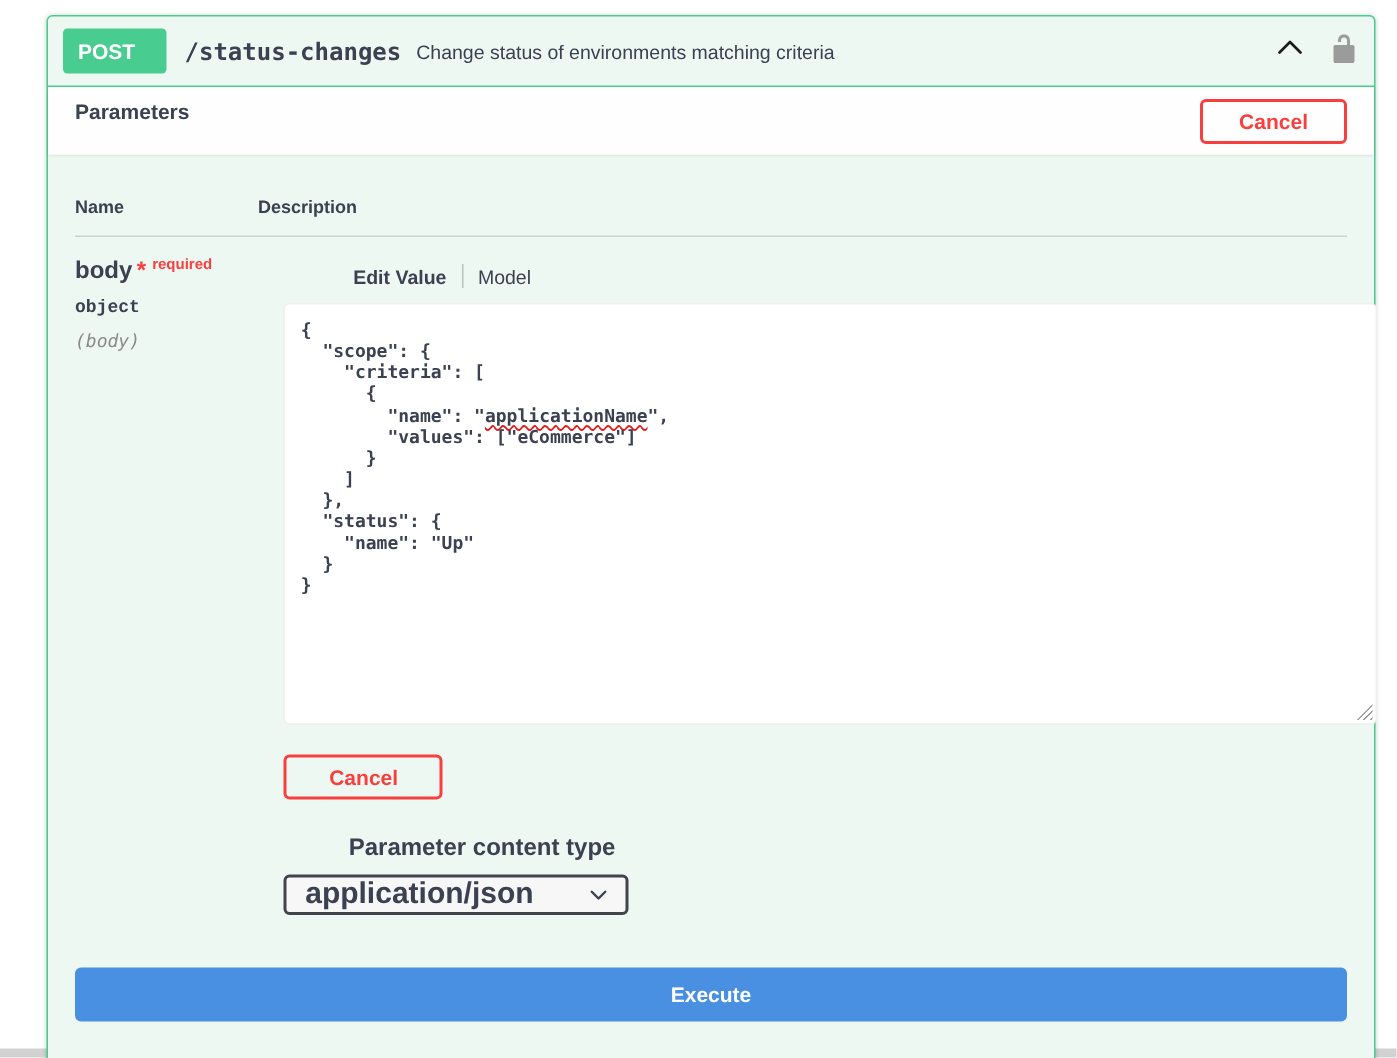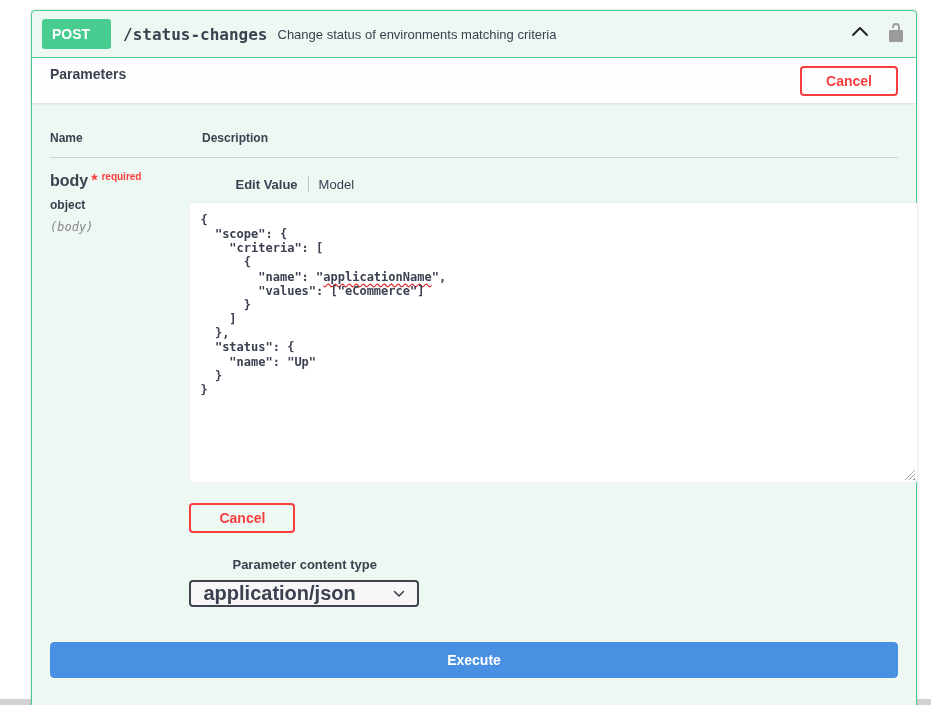--- a/index.html
+++ b/index.html
@@ -84,41 +84,41 @@
   
   .table-container { padding: 16px 18px 0 18px; }
   .thead {
     display: flex;
     font-size: 12px;
     font-weight: 700;
     color: #3b4151;
     padding: 12px 0 12px 0;
     border-bottom: 1px solid rgba(59,65,81,.2);
   }
-  .th-name { width: 152px; }
+  .th-name { width: 122px; }
   .trow { display: flex; padding-top: 14px; gap: 48px; }
   .col-name { width: 129px; }
   .col-desc { flex: 1; }
   .param-name {
     font-size: 16px;
     font-weight: 700;
     color: #3b4151;
   }
   .param-star { color: #f93e3e; margin-left: 3px; }
   .param-required {
     color: #f93e3e;
     font-size: 10px;
     font-weight: 600;
     position: relative;
     top: -6px;
     margin-left: 4px;
   }
   .param-type {
     margin-top: 8px;
-    font-family: Liberation Sans, sans-serif;
+    font-family: Liberation Mono, monospace;
     font-size: 12px;
     font-weight: 700;
     color: #3b4151;
   }
   .param-in {
     margin-top: 8px;
     font-family: "DejaVu Sans Mono", monospace;
     font-size: 12px;
     font-style: italic;
     color: #8a8a8a;
@@ -170,21 +170,21 @@
     position: absolute;
     right: 2px; bottom: 2px;
     width: 11px; height: 11px;
     background: repeating-linear-gradient(135deg, transparent 0 2px, #9a9a9a 2px 3px);
     clip-path: polygon(100% 0, 100% 100%, 0 100%);
   }
   .btn-cancel.lower { margin-top: 20px; padding: 5px 28px; }
   
   .ct-label {
     margin-top: 24px;
-    font-size: 13px;
+    font-size: 16px;
     font-weight: 700;
     color: #3b4151;
     padding-left: 43px;
   }
   .ct-select {
     margin-top: 8px;
     width: 230px;
     height: 27px;
     display: flex;
     align-items: center;

